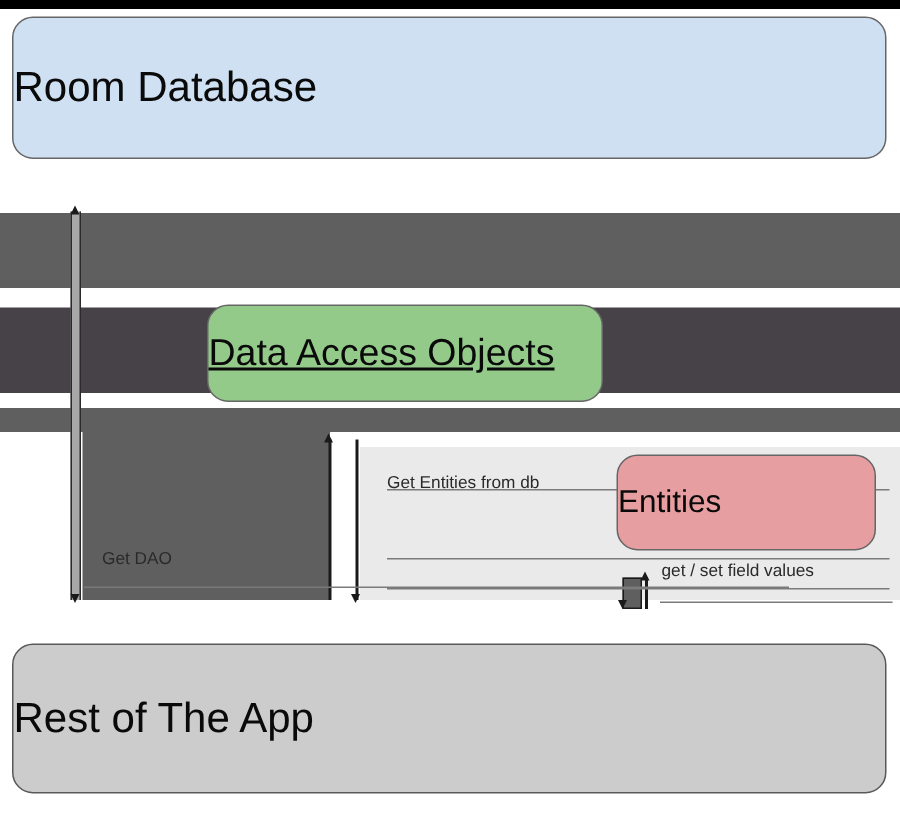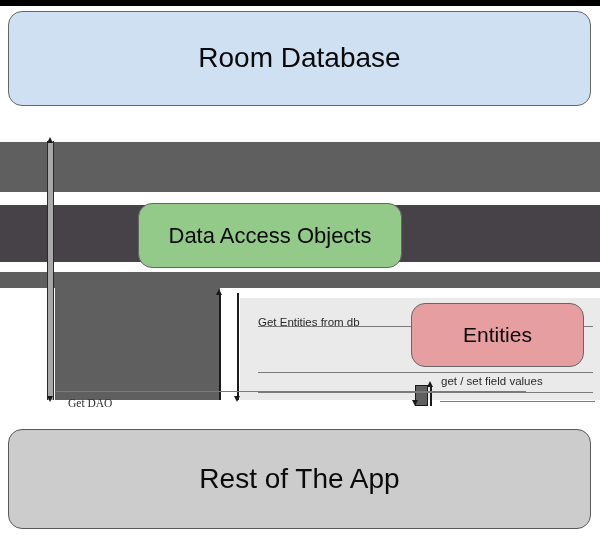--- a/index.html
+++ b/index.html
@@ -20,21 +20,20 @@
   }
 
   
   .node {
     position: absolute;
     box-sizing: border-box;
     border: 1.5px solid #666666;
     border-radius: 12px;
     display: flex;
     align-items: center;
-    justify-content: center;
     color: #0a0a0a;
     text-align: center;
     z-index: 40;
   }
   .node-label {
     line-height: 1.15;
     white-space: nowrap;
   }
 
   #node-room-database {
@@ -48,21 +47,21 @@
   #node-room-database .node-label { font-size: 28px; }
 
   #node-dao {
     left: 138px;
     top: 203px;
     width: 264px;
     height: 65px;
     background: #93ca8a;
     border-radius: 14px;
   }
-  #node-dao .node-label { font-size: 22px; }
+  #node-dao .node-label { font-size: 25px; text-decoration: underline; }
 
   #node-entities {
     left: 411px;
     top: 303px;
     width: 173px;
     height: 64px;
     background: #e79ea0;
     border-radius: 14px;
   }
   #node-entities .node-label { font-size: 21px; }
@@ -205,21 +204,21 @@
 
   
   .msg-label {
     position: absolute;
     font-size: 11.5px;
     color: #2a2a2a;
     white-space: nowrap;
     z-index: 35;
     line-height: 1.35;
   }
-  #label-get-dao       { left: 68px;  top: 396px; font-family: Liberation Serif, serif; }
+  #label-get-dao       { left: 68px;  top: 366px; }
   #label-get-entities  { left: 258px; top: 315px; }
   #label-persist       { left: 258px; top: 358px; }
   #label-field-values  { left: 441px; top: 374px; }
 
   
   #top-hairline {
     position: absolute;
     left: 0;
     top: 0;
     width: 600px;

